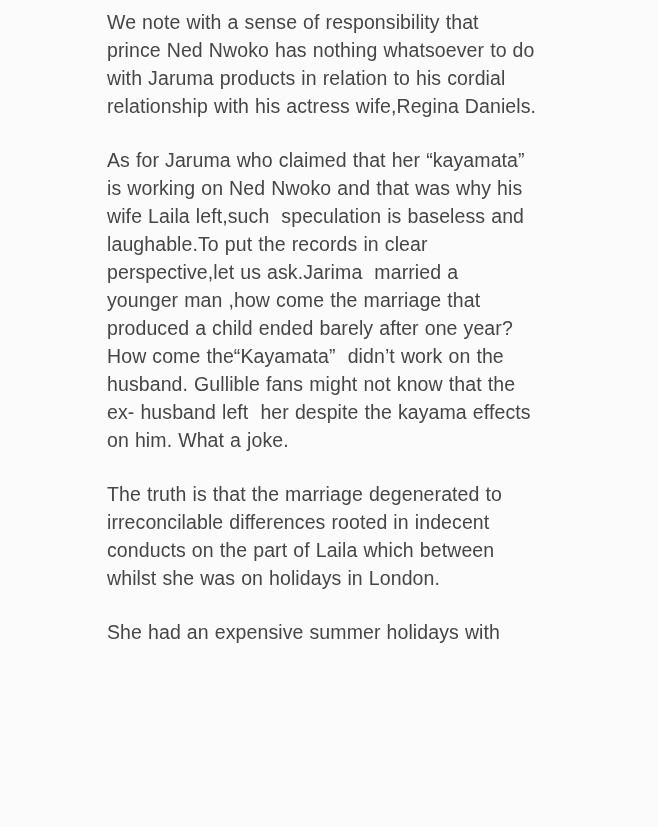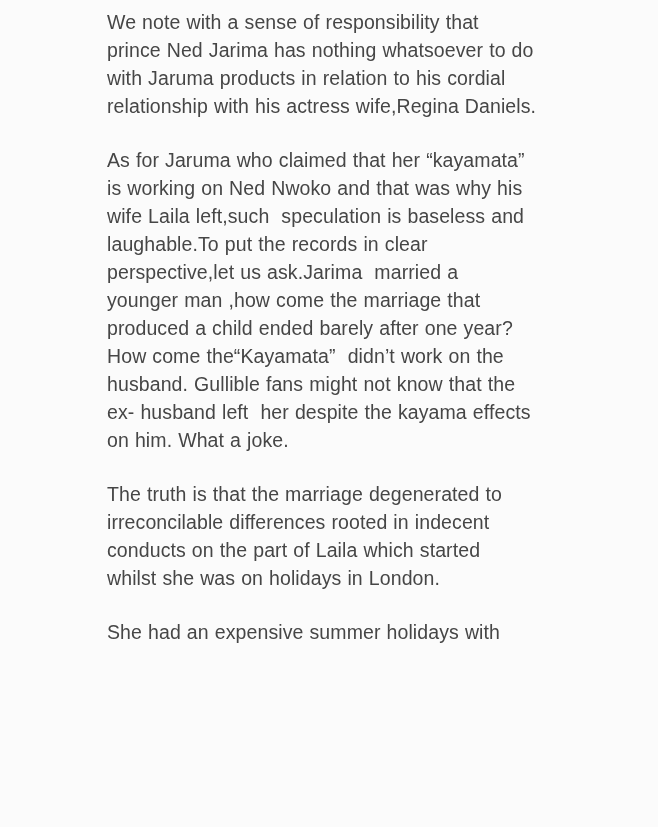--- a/index.html
+++ b/index.html
@@ -28,32 +28,32 @@
     letter-spacing: 0.1px;
     white-space: pre-wrap;   
     word-spacing: 0.5px;
   }
 </style>
 </head>
 <body>
 
 <main class="doc">
   <p class="para">We note with a sense of responsibility that
-prince Ned Jarima has nothing whatsoever to do
+prince Ned Nwoko has nothing whatsoever to do
 with Jaruma products in relation to his cordial
 relationship with his actress wife,Regina Daniels.</p>
   <p class="para">As for Jaruma who claimed that her “kayamata”
 is working on Ned Nwoko and that was why his
 wife Laila left,such  speculation is baseless and
 laughable.To put the records in clear
 perspective,let us ask.Jarima  married a
 younger man ,how come the marriage that
 produced a child ended barely after one year?
 How come the“Kayamata”  didn’t work on the
 husband. Gullible fans might not know that the
 ex- husband left  her despite the kayama effects
 on him. What a joke.</p>
   <p class="para">The truth is that the marriage degenerated to
 irreconcilable differences rooted in indecent
-conducts on the part of Laila which started
+conducts on the part of Laila which between
 whilst she was on holidays in London.</p>
   <p class="para">She had an expensive summer holidays with</p>
 </main>
 
 </body></html>

